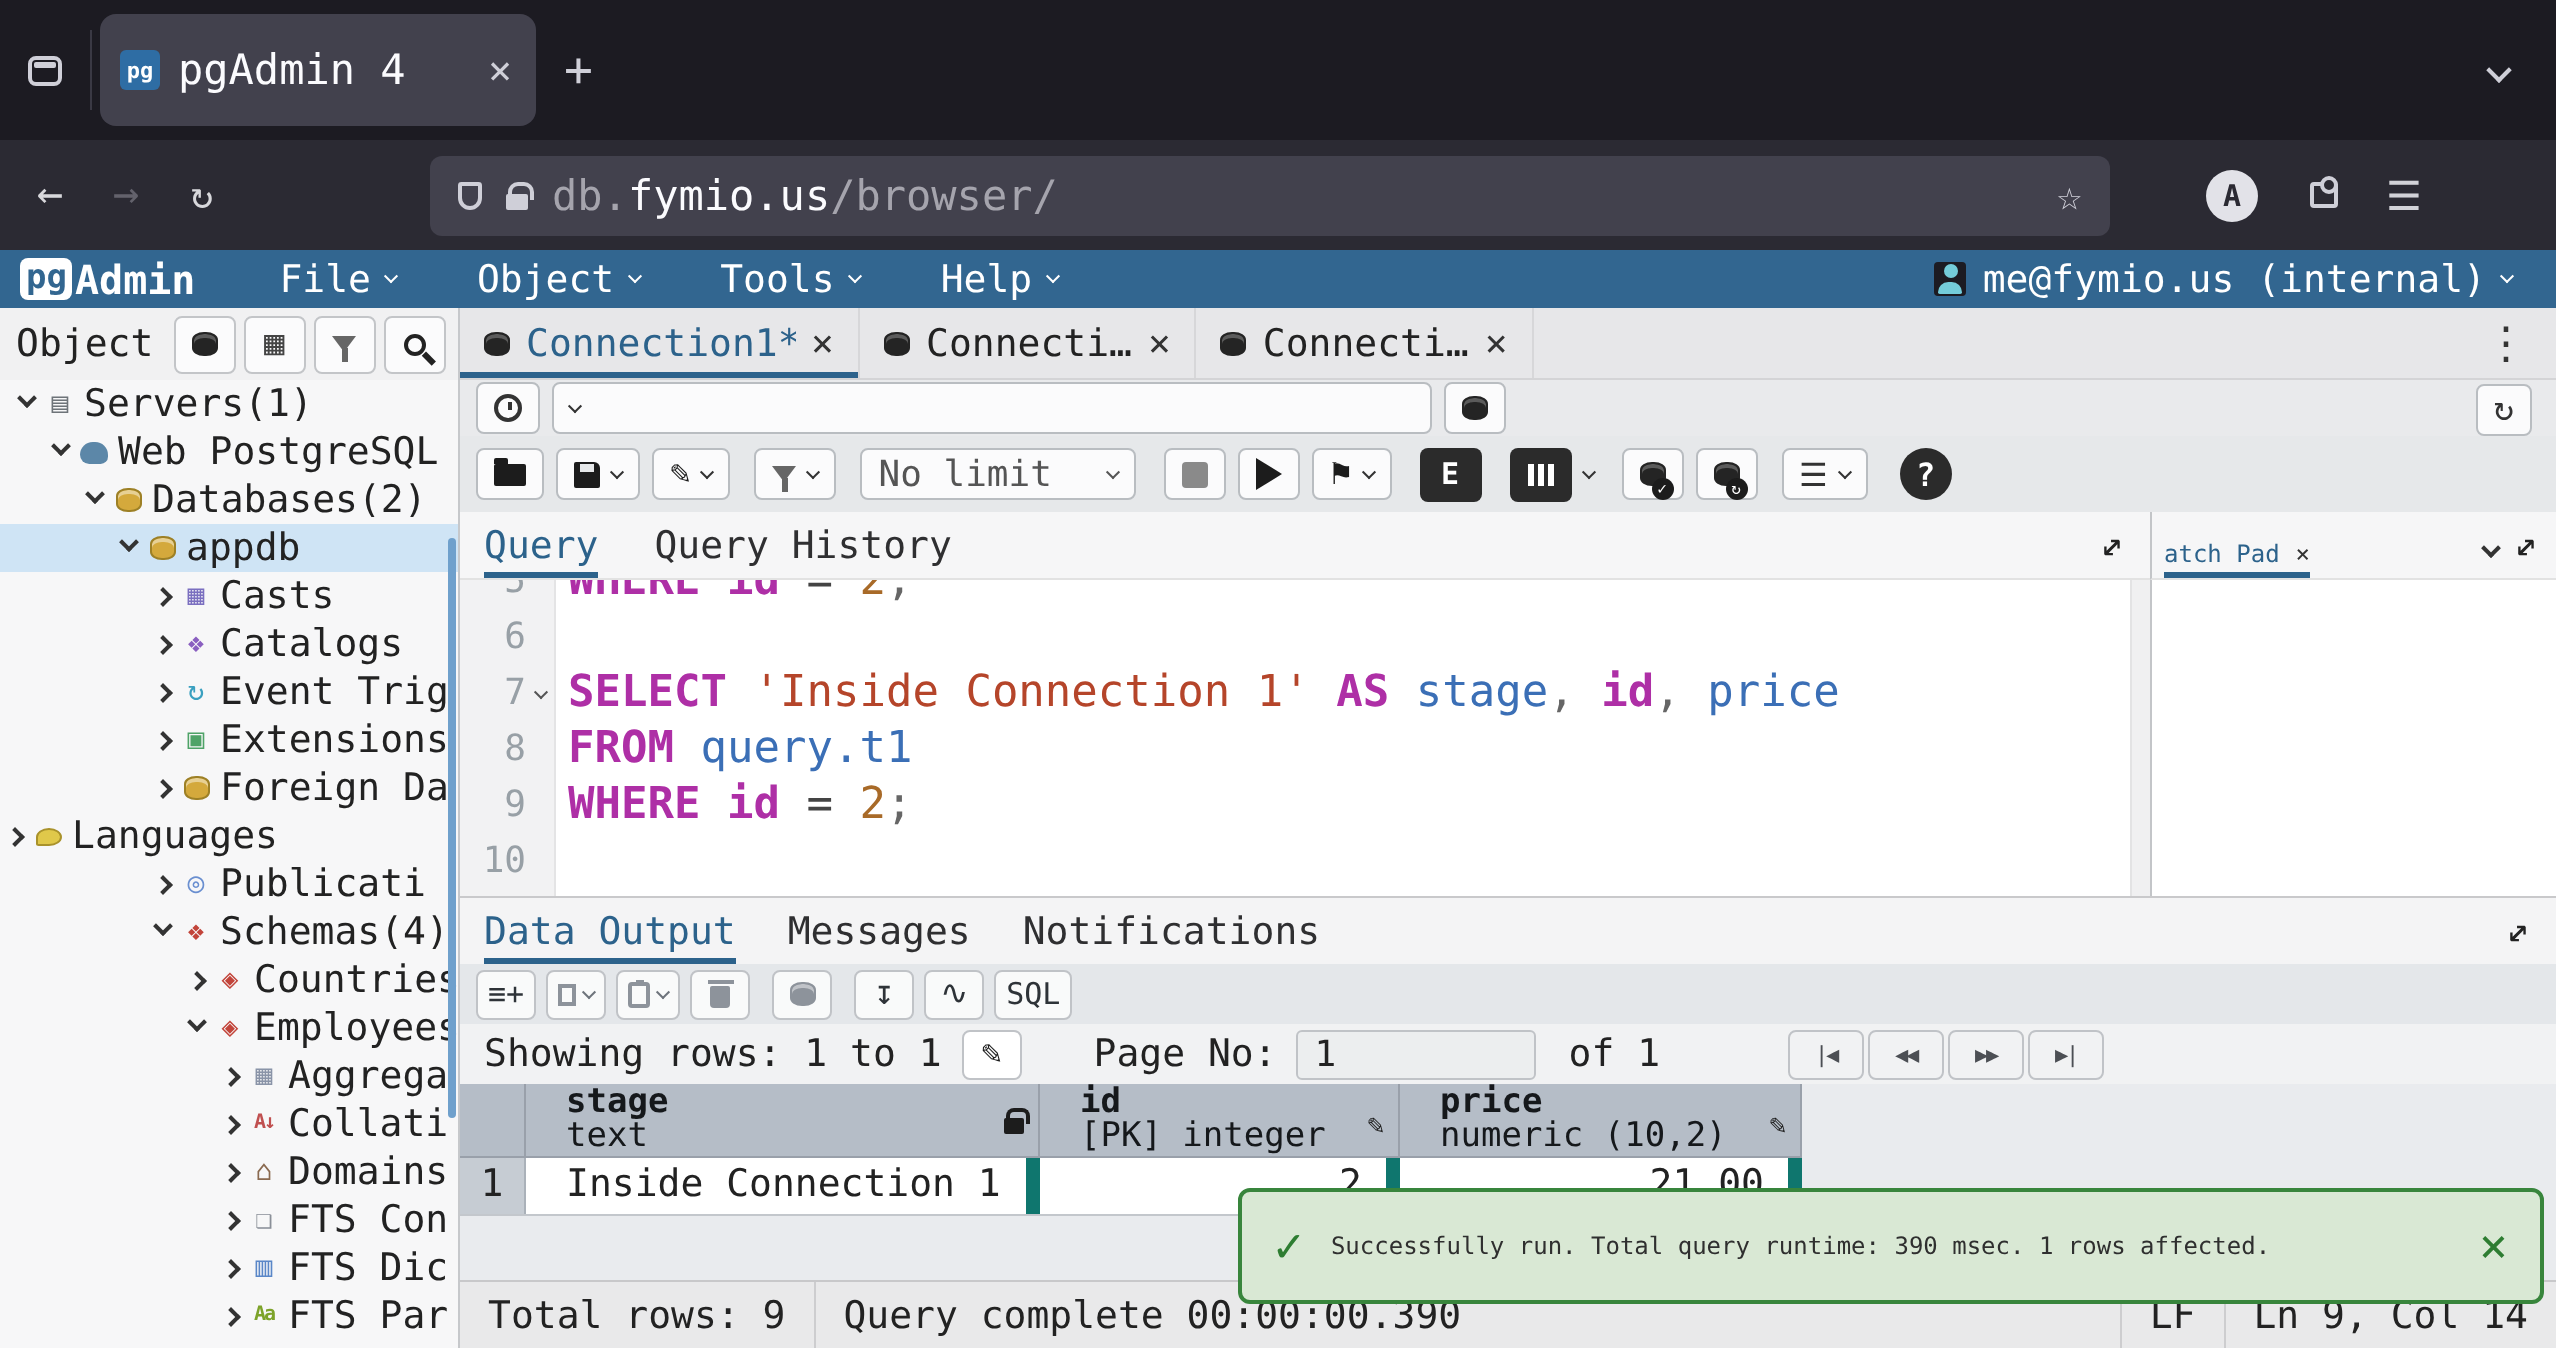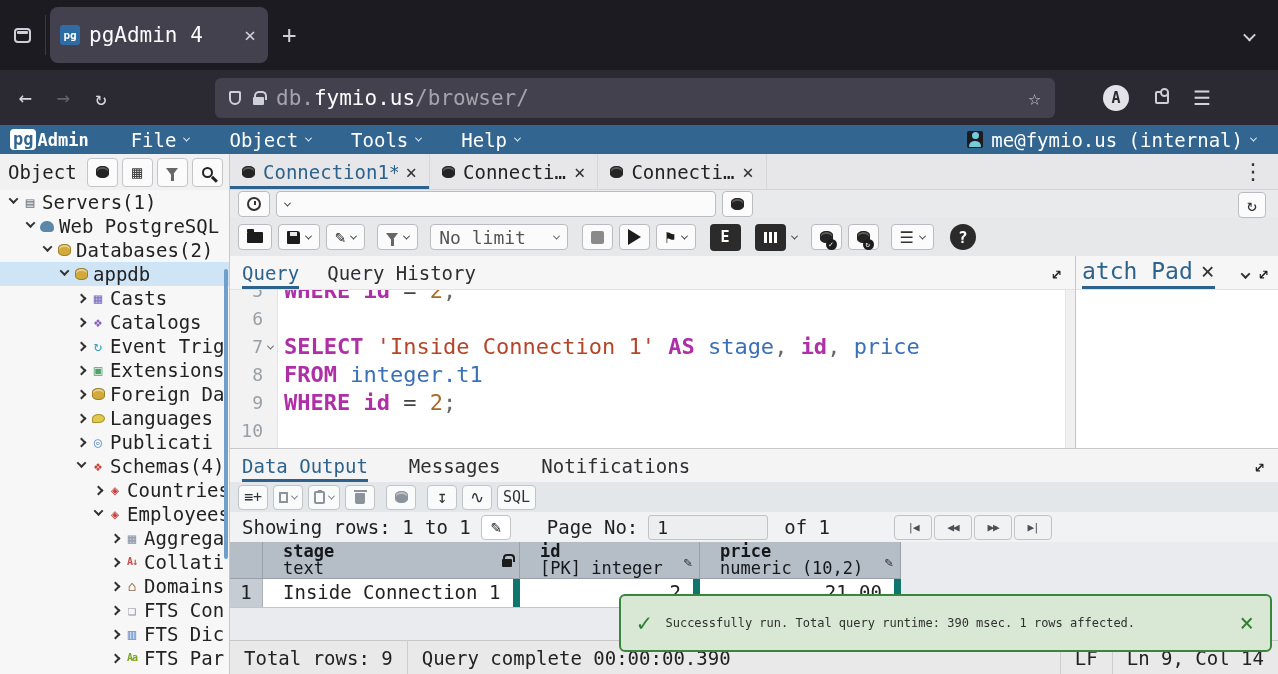--- a/index.html
+++ b/index.html
@@ -28,21 +28,21 @@
   .u-dim{color:#a5a4ad}.u-host{color:#fbfbfe;font-weight:normal}
   .star{color:#cfcfd8;font-size:21px}
   .acct{width:26px;height:26px;border-radius:50%;background:#e2e2e8;color:#2b2a33;font-size:15px;font-weight:bold;display:flex;align-items:center;justify-content:center;margin-left:48px}
   .ic-puzzle{width:14px;height:13px;border:2px solid #cfcfd8;border-radius:2px;position:relative;display:inline-block;margin-left:26px}
   .ic-puzzle::before{content:"";position:absolute;top:-5px;left:3px;width:5px;height:5px;border:2px solid #cfcfd8;border-radius:50%;background:#2b2a33}
   .burger{color:#d2d2d8;font-size:20px;margin-left:24px}
   
   .pg-menubar{position:absolute;left:0;top:125px;width:1278px;height:29px;background:#326690;display:flex;align-items:center;color:#fff}
   .pglogo{display:flex;align-items:center;margin-left:10px;gap:1px}
   .pglogo .pgbox{background:#fff;color:#326690;font-weight:bold;font-size:17px;padding:0 3px;border-radius:4px;line-height:21px}
-  .pglogo .adm{font-weight:bold;font-size:17px}
+  .pglogo .adm{font-weight:bold;font-size:20px}
   .menus{display:flex;margin-left:22px}
   .menu{display:flex;align-items:center;gap:8px;padding:0 20px;font-size:19px}
   .cv{display:inline-block;width:7px;height:7px;border-right:2px solid currentColor;border-bottom:2px solid currentColor}
   .cv.d{transform:rotate(45deg) translate(-1px,-1px)}
   .cv.r{transform:rotate(-45deg)}
   .cv.sm{width:5px;height:5px;border-width:1.5px}
   .userbox{margin-left:auto;margin-right:22px;display:flex;align-items:center;gap:8px;font-size:19px}
   .ic-person{position:relative;width:16px;height:17px;display:inline-block;background:#1c1b22;border-radius:2px}
   .ic-person::before{content:"";position:absolute;top:1px;left:4.5px;width:7px;height:7px;border-radius:50%;background:#74ccd9}
   .ic-person::after{content:"";position:absolute;bottom:1px;left:2px;width:12px;height:6px;border-radius:6px 6px 1px 1px;background:#74ccd9}
@@ -106,27 +106,27 @@
   .editor{position:absolute;left:0;top:136px;width:845px;height:158px;background:#fff;overflow:hidden}
   .gutterbg{position:absolute;left:0;top:0;bottom:0;width:48px;background:#f2f2f3;border-right:1px solid #e4e4e5}
   .elines{position:absolute;left:0;top:-13px;right:0}
   .eline{display:flex;height:28px;line-height:28px}
   .lnum{width:33px;text-align:right;color:#98a0a6;font-size:18px;flex:none}
   .efold{width:15px;flex:none;display:flex;align-items:center;justify-content:center;color:#555}
   .ecode{white-space:pre;font-size:22px;padding-left:6px}
   .tk-kw{color:#ae2fa6;font-weight:bold}.tk-str{color:#b5452a}.tk-num{color:#a86a28}.tk-id{color:#3b6fb6}.tk-op{color:#444}.tk-pun{color:#666}
   .escroll{position:absolute;right:0;top:0;bottom:0;width:10px;background:#f0f0f1;border-left:1px solid #e3e3e4}
   .scratch-head{position:absolute;left:845px;top:102px;right:0;height:34px;background:#f6f6f7;border-left:1px solid #c3c5c8;border-bottom:1px solid #e2e2e2;display:flex;align-items:flex-end;padding:0 10px 0 6px;gap:8px}
-  .scratch-lbl{font-size:23px;color:#2c628b;border-bottom:3px solid #2c628b;padding-bottom:2px;display:flex;gap:8px;align-items:center}
+  .scratch-lbl{font-size:12px;color:#2c628b;border-bottom:3px solid #2c628b;padding-bottom:2px;display:flex;gap:8px;align-items:center}
   .scratch-lbl .x{color:#333}
   .scratch-head .cvd{margin-left:auto;margin-bottom:10px;color:#333}
   .scratch-head .expand{margin-bottom:6px}
   .scratch-body{position:absolute;left:845px;top:136px;right:0;height:158px;background:#fff;border-left:1px solid #c3c5c8}
   
-  .out-tabs{position:absolute;left:0;top:294px;right:0;height:34px;background:#f4f4f5;border-top:1px solid #c9c9cb;display:flex;align-items:flex-end;padding-left:12px;gap:41px}
+  .out-tabs{position:absolute;left:0;top:294px;right:0;height:34px;background:#f4f4f5;border-top:1px solid #c9c9cb;display:flex;align-items:flex-end;padding-left:12px;gap:26px}
   .out-tabs .expand{margin-left:auto;margin-right:14px;margin-bottom:6px}
   .out-toolbar{position:absolute;left:0;top:328px;right:0;height:30px;background:#e4e7ea;display:flex;align-items:center;gap:5px;padding-left:8px}
   .obtn{height:25px;min-width:30px;border:1px solid #c0c3c7;border-radius:4px;background:#f9fafa;display:inline-flex;align-items:center;justify-content:center;gap:4px;padding:0 5px;color:#6e747c}
   .dark-g{font-size:15px;line-height:1;color:#2e3338}
   .ic-copy{width:9px;height:11px;border:2px solid #8d939b;position:relative;display:inline-block;background:#f9fafa}
   .ic-copy::before{content:"";position:absolute;left:-4px;top:-4px;width:9px;height:11px;border:2px solid #8d939b;background:#f9fafa;z-index:-1}
   .ic-clip{width:11px;height:13px;border:2px solid #8d939b;border-radius:2px;position:relative;display:inline-block}
   .ic-clip::before{content:"";position:absolute;top:-3px;left:1.5px;width:4px;height:3px;background:#8d939b}
   .ic-trash{width:10px;height:11px;background:#8d939b;border-radius:1px 1px 2px 2px;position:relative;display:inline-block;margin-top:3px}
   .ic-trash::before{content:"";position:absolute;top:-3px;left:-1.5px;width:13px;height:2px;background:#8d939b}
@@ -312,21 +312,21 @@
         </div>
         <div class="trow" style="padding-left: 74px;">
           <span class="tchev">
             <span class="cv r"></span>
           </span>
           <span class="tic">
             <span class="cyl"></span>
           </span>
           <span>Foreign Da</span>
         </div>
-        <div class="trow" style="padding-left: 74px;">
+        <div class="trow" style="">
           <span class="tchev">
             <span class="cv r"></span>
           </span>
           <span class="tic">
             <span class="ic-lang"></span>
           </span>
           <span>Languages</span>
         </div>
         <div class="trow" style="padding-left: 74px;">
           <span class="tchev">
@@ -530,21 +530,21 @@
           <div class="eline">
             <span class="lnum">7</span>
             <span class="efold">
               <span class="cv d sm"></span>
             </span>
             <span class="ecode"><span class="tk-kw">SELECT</span><span> </span><span class="tk-str">'Inside Connection 1'</span><span> </span><span class="tk-kw">AS</span><span> </span><span class="tk-id">stage</span><span class="tk-pun">,</span><span> </span><span class="tk-kw">id</span><span class="tk-pun">,</span><span> </span><span class="tk-id">price</span></span>
           </div>
           <div class="eline">
             <span class="lnum">8</span>
             <span class="efold"></span>
-            <span class="ecode"><span class="tk-kw">FROM</span><span> </span><span class="tk-id">integer.t1</span></span>
+            <span class="ecode"><span class="tk-kw">FROM</span><span> </span><span class="tk-id">query.t1</span></span>
           </div>
           <div class="eline">
             <span class="lnum">9</span>
             <span class="efold"></span>
             <span class="ecode"><span class="tk-kw">WHERE</span><span> </span><span class="tk-kw">id</span><span> </span><span class="tk-op">=</span><span> </span><span class="tk-num">2</span><span class="tk-pun">;</span></span>
           </div>
           <div class="eline">
             <span class="lnum">10</span>
             <span class="efold"></span>
             <span class="ecode"></span>

